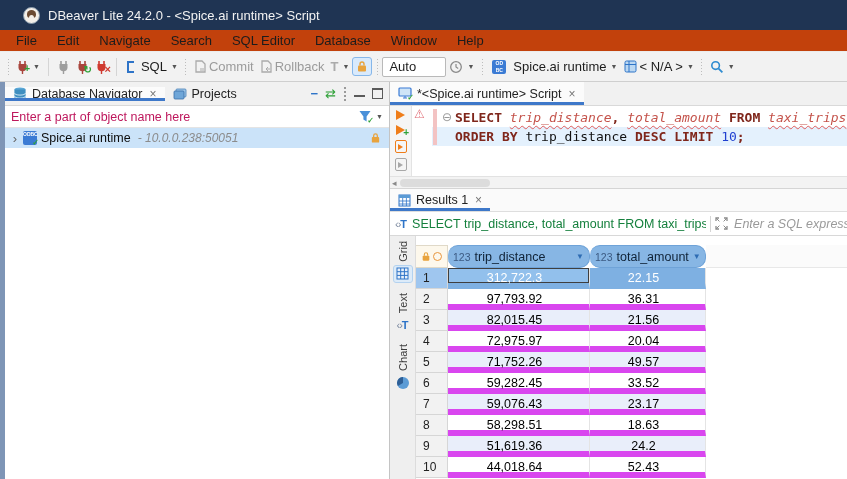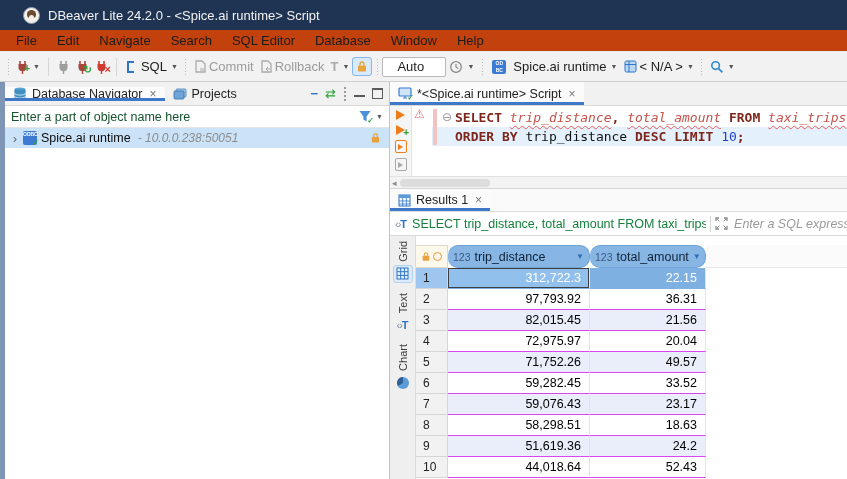--- a/index.html
+++ b/index.html
@@ -28,21 +28,21 @@
     background:#f2f2f2; border-bottom:1px solid #cfcfcf; display:flex; align-items:center; padding-left:3px; }
   .tgrip { width:4px; height:16px; margin:0 3px;
     background-image:repeating-linear-gradient(#bdbdbd 0 1px, transparent 1px 3px); background-size:1px 100%; background-repeat:no-repeat; background-position:center; }
   .tsep { width:1px; height:18px; background:#d5d5d5; margin:0 5px; }
   .tbtn { display:flex; align-items:center; gap:3px; padding:2px 3px; border-radius:3px; position:relative; }
   .tbtn .dd { font-size:7px; color:#555; margin-left:1px; }
   .tbtn.disabled, .tbtn.disabled .tlabel { color:#9b9b9b; }
   .tlabel { font-size:13px; }
   .toggle-on { background:#d9eafc; border:1px solid #86b7ea; }
   .combo { background:#fff; border:1px solid #b9b9b9; border-radius:2px; height:20px;
-    min-width:64px; display:flex; align-items:center; padding:0 14px; font-size:13px; }
+    min-width:64px; display:flex; align-items:center; padding:0 6px; font-size:13px; }
   .ovl { position:absolute; font-weight:bold; line-height:1; }
   .plus-ovl { color:#2fa138; font-size:10px; right:-1px; bottom:0px; }
   .ref-ovl { color:#2fa138; font-size:10px; right:-3px; bottom:-1px; }
   .x-ovl { color:#cf3a30; font-size:11px; right:-3px; bottom:-1px; }
   .chk-ovl { color:#2fa138; font-size:8px; right:-2px; bottom:-2px; }
   
   .main { position:absolute; left:0; top:82px; width:847px; height:397px; background:#fff; }
   .edge-strip { position:absolute; left:0; top:0; width:5px; height:397px; background:#7e95b6; }
   
   .navigator { position:absolute; left:5px; top:0; width:385px; height:397px; background:#fff; border-right:1px solid #c4c4c4; }
@@ -52,21 +52,21 @@
   .tab.active:after { content:""; position:absolute; left:0; right:0; bottom:0; height:3px; background:#3e78c9; }
   .tab .close { color:#777; font-size:12px; margin-left:2px; }
   .tab-tools { margin-left:auto; display:flex; align-items:center; gap:7px; padding-right:6px; }
   .minus-ic { color:#2e74c8; font-weight:bold; font-size:13px; }
   .link-ic { color:#2fa138; font-size:13px; }
   .dots-grip { width:4px; height:14px;
     background-image:repeating-linear-gradient(#9a9a9a 0 2px, transparent 2px 4px); background-size:2px 100%; background-repeat:no-repeat; background-position:center; }
   .win-min { width:11px; height:9px; border-bottom:2px solid #5a5a5a; margin-bottom:3px; }
   .win-max { width:11px; height:11px; border:1px solid #5a5a5a; border-top:2px solid #5a5a5a; }
   .filter-row { height:22px; border-bottom:1px solid #e4e4e4; display:flex; align-items:center; padding:0 6px; }
-  .filter-text { color:#14532d; font-size:12.5px; flex:1; }
+  .filter-text { color:#be185d; font-size:12.5px; flex:1; }
   .funnel-wrap { position:relative; display:flex; align-items:center; gap:4px; }
   .tree-row { height:20px; display:flex; align-items:center; padding:0 4px; font-size:12.5px; }
   .tree-row.selected { background:#cbe3f9; }
   .expander { color:#666; font-size:13px; width:12px; text-align:center; }
   .badge { width:14px; height:14px; border-radius:2px; background:#3b7bd4; color:#fff;
     font-size:5px; line-height:7px; font-weight:bold; text-align:center; position:relative; margin:0 4px 0 2px; flex:0 0 auto; }
   .tree-name { color:#0d0d0d; }
   .tree-detail { color:#8c8c8c; font-style:italic; margin-left:7px; font-size:12px; }
   .tree-lock { margin-left:auto; margin-right:4px; display:flex; }
   
@@ -125,21 +125,21 @@
   .g-col { background:#87b6e4; border-right:1px solid #6fa3d8; border-top:1px solid #6fa3d8; border-bottom:1px solid #6fa3d8;
     display:flex; align-items:center; gap:4px; padding:0 5px;border-radius:10px; }
   .g-col.c1 { width:142px; } .g-col.c2 { width:116px; }
   .t123 { color:#3c5a82; font-size:10.5px; }
   .colname { color:#0f2236; font-size:12.5px; }
   .sortdd { margin-left:auto; color:#2e6cb3; font-size:8px; }
   .g-filler { flex:1; background:#fbfbfb; border-bottom:1px solid #e8e8e8; }
   .g-row { height:21px; display:flex; font-size:12.5px; }
   .g-num { width:32px; background:#f2f2f2; border-right:1px solid #d6d6d6; border-bottom:1px solid #d6d6d6;
     padding-left:7px; line-height:20px; color:#222; font-size:12px; }
-  .g-cell { line-height:20px; text-align:right; padding-right:8px; border-right:1px solid #e4e4e4; border-bottom:1px solid #d946ef; color:#000; }
+  .g-cell { line-height:20px; text-align:center; padding-right:8px; border-right:1px solid #e4e4e4; border-bottom:6px solid #d946ef; color:#000; }
   .g-cell.c1 { width:142px; } .g-cell.c2 { width:116px; }
   .g-row.alt .g-cell { background:#e9eefa; }
   .g-row.sel .g-cell { background:#7eb0e2; color:#fff; border-bottom-color:#7eb0e2; }
   .g-row.sel .g-cell.focus { background:#92c0ec; box-shadow:inset 0 0 0 1px #3f3f3f; }
   .g-row.sel .g-num { background:#9fc6ef; }
   .g-rowfill { flex:1; border-bottom:1px solid transparent; }
   svg { display:block; }
 </style>
 </head>
 <body>

